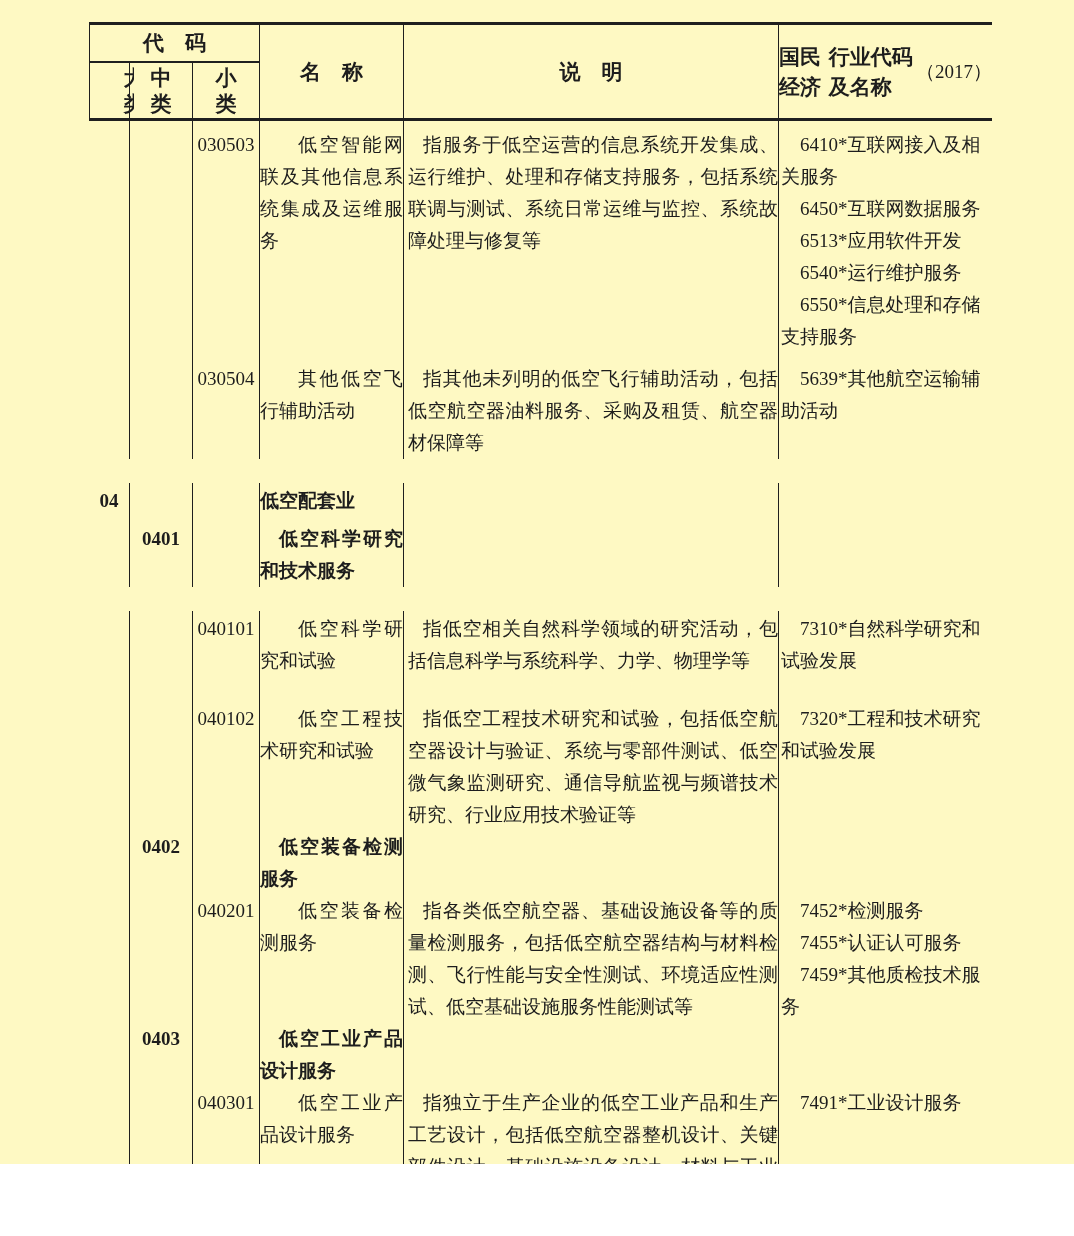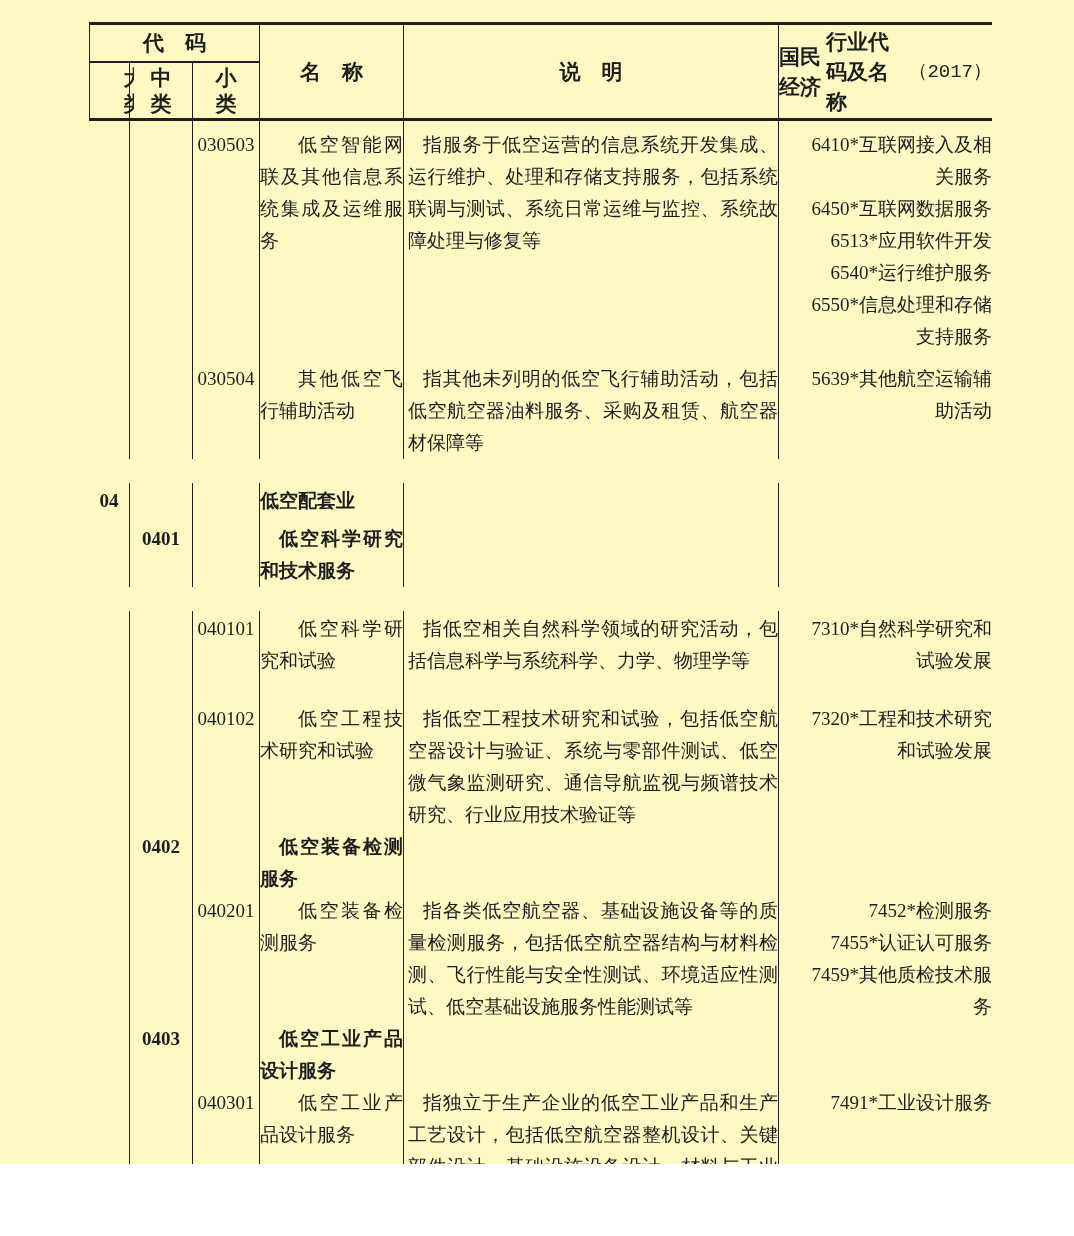--- a/index.html
+++ b/index.html
@@ -25,36 +25,36 @@
     border-bottom:3px solid var(--ln); overflow:hidden;
   }
   .hc-code{ grid-column:1/4; grid-row:1; border-left:1.6px solid var(--ln); border-bottom:2px solid var(--ln); }
   .hc-da   { grid-column:1; grid-row:2; border-left:1.6px solid var(--ln);padding-left:44px; }
   .hc-zhong{ grid-column:2; grid-row:2; border-left:1.6px solid var(--ln); }
   .hc-xiao { grid-column:3; grid-row:2; border-left:1.6px solid var(--ln); }
   .hc-name { grid-column:4; grid-row:1/3; border-left:1.6px solid var(--ln); }
   .hc-desc { grid-column:5; grid-row:1/3; border-left:1.6px solid var(--ln); }
   .hc-ind  { grid-column:6; grid-row:1/3; border-left:1.6px solid var(--ln); flex-direction:row; line-height:30px; }
   .stack{ width:1.15em; line-height:26px; text-align:center; word-break:break-all; }
-  .ind-year{ font-family:Liberation Mono, monospace; font-weight:400; font-size:19px; }
+  .ind-year{ font-family:Liberation Serif, serif; font-weight:400; font-size:19px; }
   
   .row{ display:contents; }
   .c2,.c3,.c4,.c5,.c6{ border-left:1.6px solid var(--ln); }
   .cell{ min-height:0; }
   .cell p{ margin:0; }
   .code{ text-align:center; }
   .code-b{ font-weight:700; }
   .name p{ text-align:justify; }
   .nm-minor{ text-indent:38px; }
   .nm-medium{ text-indent:19px; font-weight:700; font-family:"Liberation Sans","DejaVu Sans",sans-serif; }
   .nm-major{ text-indent:0; font-weight:700; font-family:"Liberation Sans","DejaVu Sans",sans-serif; }
   .desc{ padding-left:4px; }
   .desc p{ text-align:justify; text-indent:15px; }
   .ind{ padding-left:2px; }
-  .ind p{ text-indent:19px;text-align:right; }
+  .ind p{ text-indent:19px; }
   
   .p2 > div{ padding-top:2px;margin-top:24px; }
   .p6 > div{ padding-top:6px; }
   .p8 > div{ padding-top:8px; }
   .p10 > div{ padding-top:10px; }
   .p26 > div{ padding-top:26px; }
 </style>
 </head>
 <body>
 

